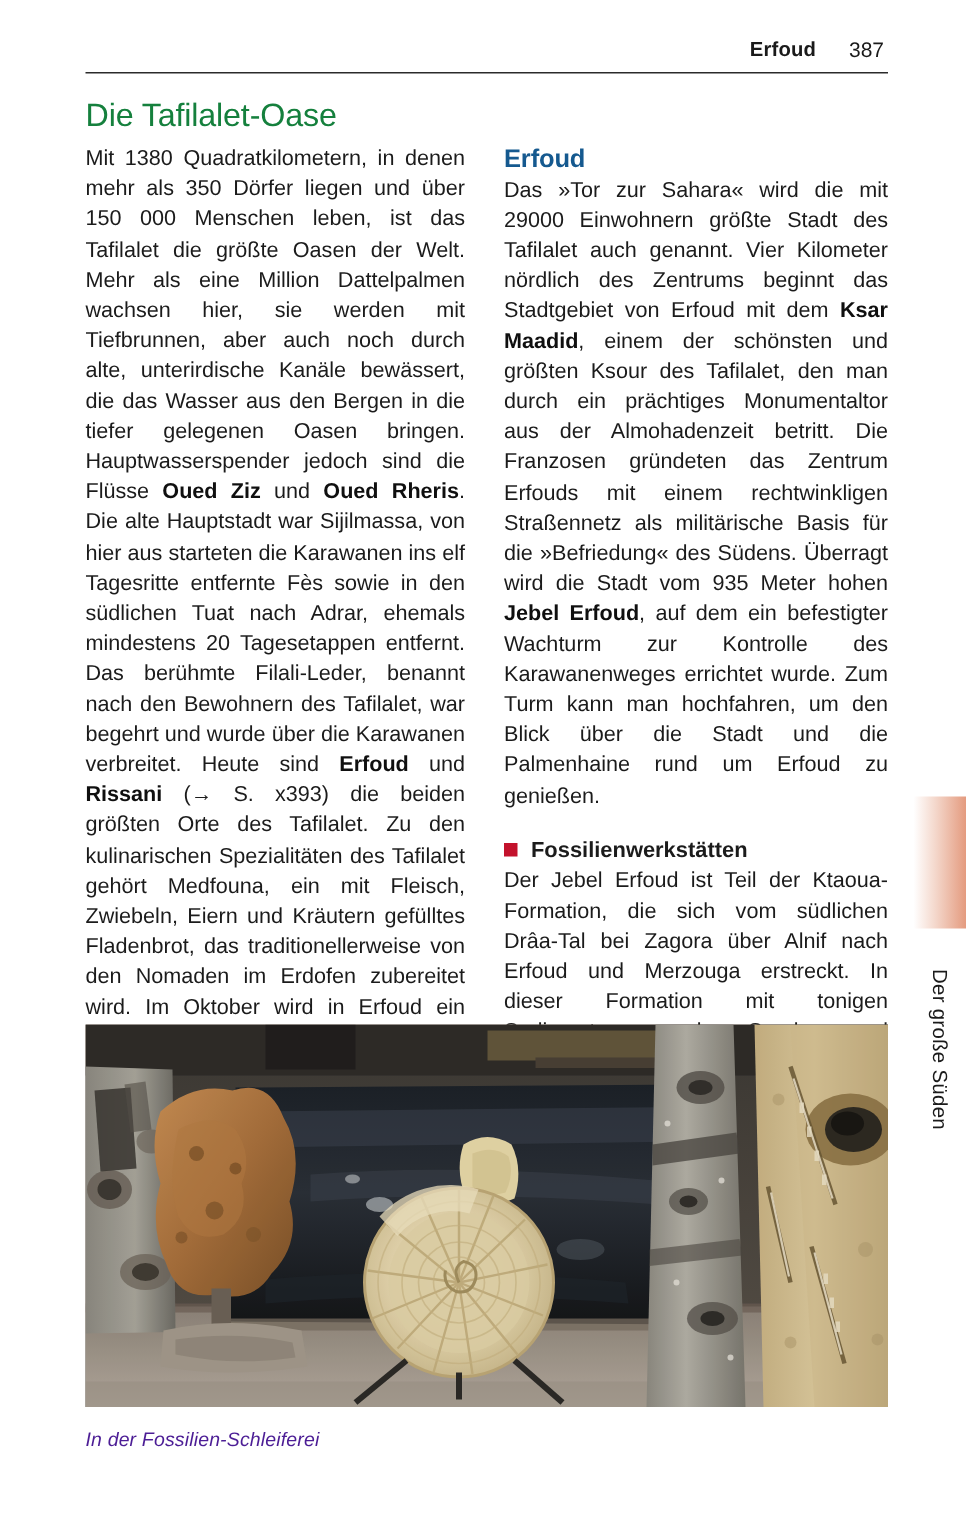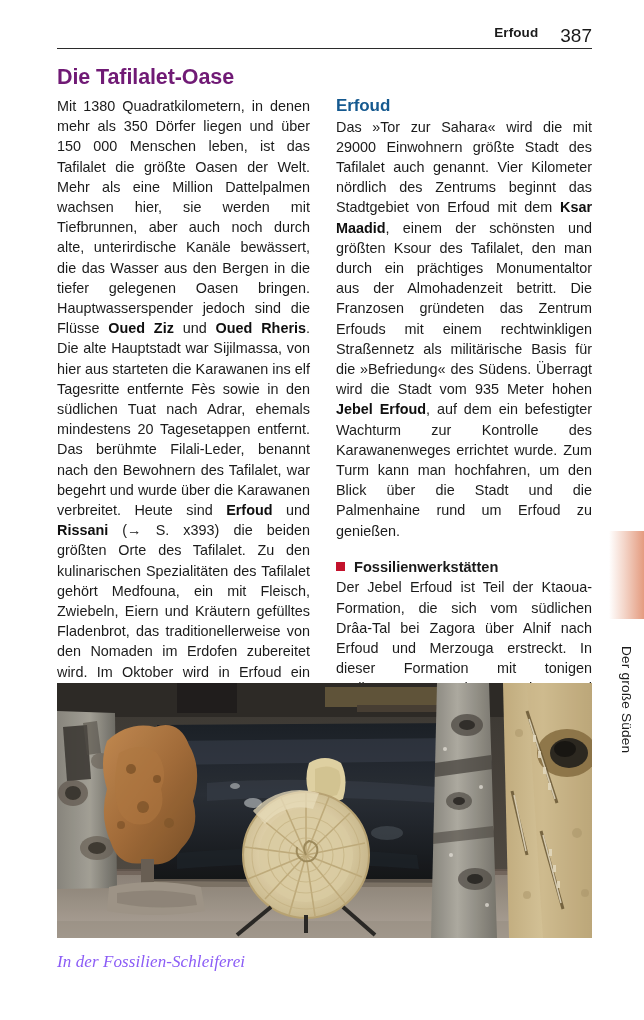--- a/index.html
+++ b/index.html
@@ -38,35 +38,35 @@
     padding-bottom: 3px;
     box-sizing: border-box;
   }
   .header-chapter {
     font-size: 13.5px;
     font-weight: bold;
     color: #1a1a1a;
     letter-spacing: 0.1px;
   }
   .header-folio {
-    font-size: 19px;
+    font-size: 14px;
     font-weight: normal;
     color: #1a1a1a;
     min-width: 26px;
-    text-align: center;
+    text-align: left;
   }
 
   
   .page-title {
     position: absolute;
     left: 57px;
     top: 52px;
     font-size: 21.5px;
-    font-weight: bold;
-    color: #701a75;
+    font-weight: normal;
+    color: #15803d;
     letter-spacing: -0.1px;
     line-height: 1.1;
   }
 
   
   .col {
     position: absolute;
     top: 96px;
     font-size: 14.4px;
     line-height: 20.2px;
@@ -134,24 +134,24 @@
     inset: 0;
     overflow: hidden;
     background: #6d6257;
   }
   .photo svg { display: block; width: 100%; height: 100%; }
 
   .caption {
     position: absolute;
     left: 57px;
     top: 952px;
-    font-family: Liberation Serif, serif;
+    font-family: Liberation Sans, sans-serif;
     font-style: italic;
-    font-size: 17px;
-    color: #8b5cf6;
+    font-size: 13px;
+    color: #4c1d95;
     letter-spacing: 0.1px;
   }
 
   
   .thumb-tab {
     position: absolute;
     left: 609px;
     top: 531px;
     width: 35px;
     height: 88px;

